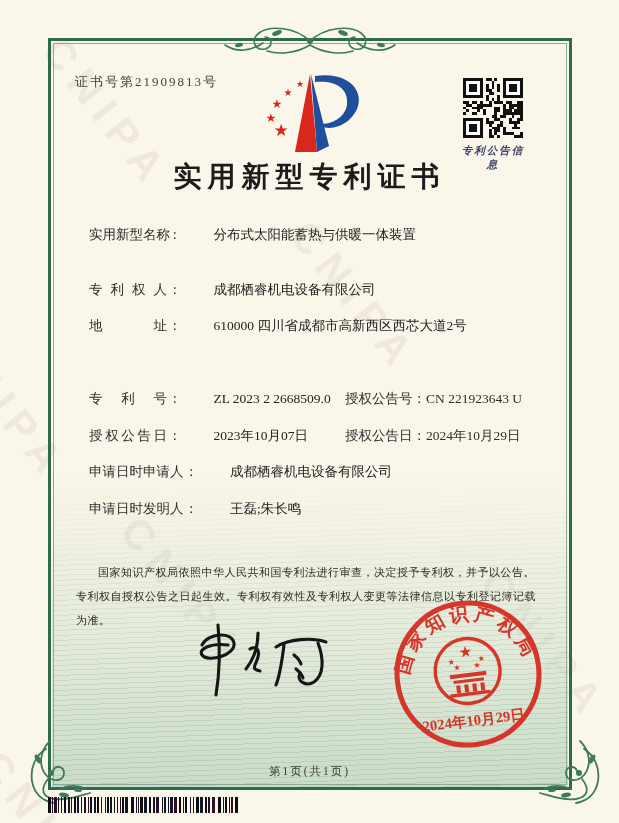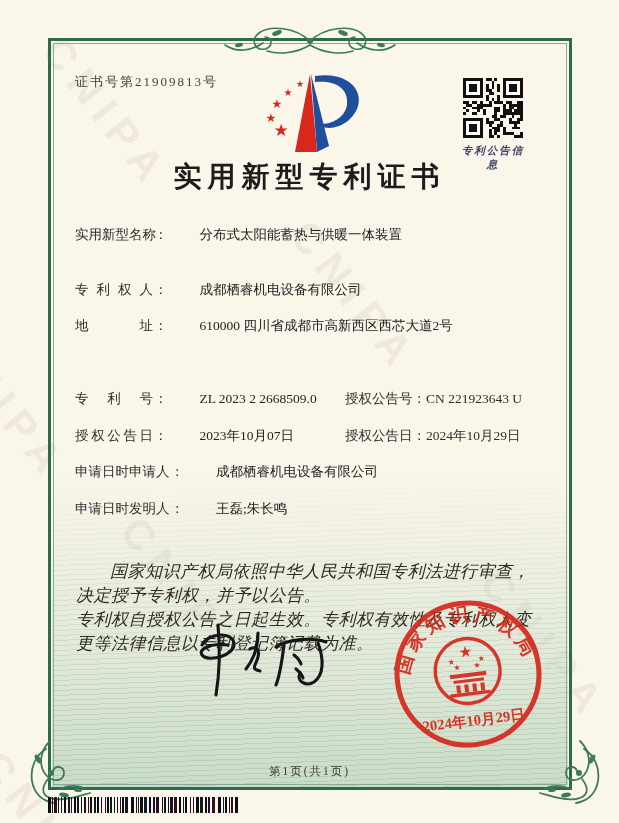--- a/index.html
+++ b/index.html
@@ -31,29 +31,29 @@
   .cert-no{position:absolute;left:75px;top:73px;font-size:13px;letter-spacing:2px;color:#3e3e3e;}
 
   .logo{position:absolute;left:257px;top:70px;}
   .qr-wrap{position:absolute;left:459px;top:78px;width:68px;text-align:center;}
   .qr-caption{margin-top:2px;font-size:10.5px;letter-spacing:2px;color:#3f4468;font-style:italic;font-weight:700;}
 
   .title{position:absolute;left:0;top:158px;width:100%;text-align:center;
          font-size:28px;font-weight:700;letter-spacing:6px;color:#1c1c1c;}
 
   .field{position:absolute;left:75px;font-size:13.5px;color:#2e2e2e;white-space:nowrap;}
-  .field .lab{display:inline-block;text-align:justify;text-align-last:justify;vertical-align:top;}
+  .field .lab{display:inline-block;text-align:justify;text-align-last:justify;vertical-align:top;margin-left:14px;}
   .lab-w{width:78px;}
   .lab-a{width:auto;}
   .field .col{display:inline-block;margin:0 4px 0 1px;}
   .field .val{color:#222;margin-left:28px;}
   .field-right{position:absolute;left:345px;font-size:13.5px;color:#2e2e2e;white-space:nowrap;}
 
-  .notice{position:absolute;left:76px;top:560px;width:466px;font-size:17px;line-height:24px;
-          color:#2f2a20;font-style:italic;letter-spacing:0.5px;}
+  .notice{position:absolute;left:76px;top:560px;width:466px;font-size:11px;line-height:24px;
+          color:#2f2a20;letter-spacing:0.5px;}
   .notice .l1{text-indent:2em;}
 
   .director{position:absolute;left:90px;top:645px;font-size:14px;font-weight:700;color:#222;
             font-family:"Liberation Sans","DejaVu Sans",sans-serif;line-height:28px;}
   .signature{position:absolute;left:188px;top:618px;}
 
   .seal{position:absolute;left:392px;top:598px;transform:rotate(-7deg);}
 
   .footer{position:absolute;left:0;top:764px;width:619px;text-align:center;
           font-size:11.5px;letter-spacing:2px;color:#3a3a3a;}

